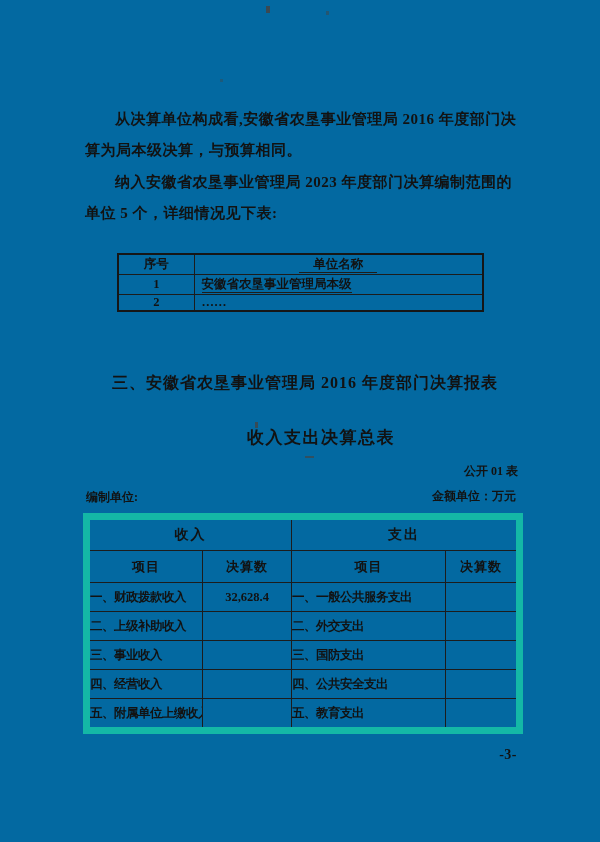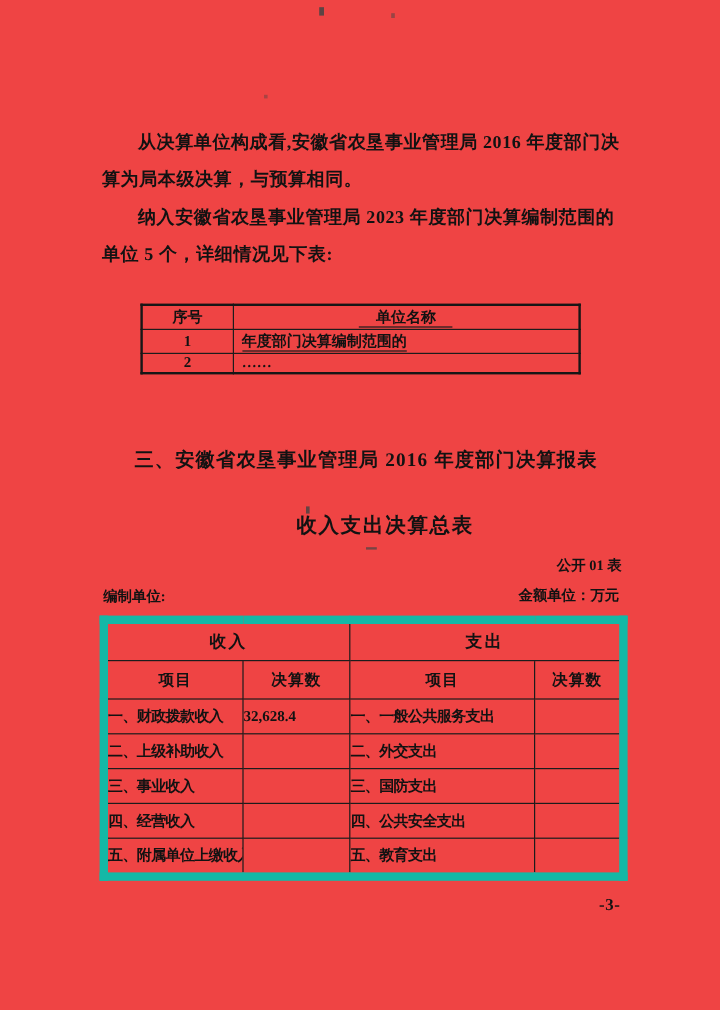--- a/index.html
+++ b/index.html
@@ -1,19 +1,19 @@
 <!DOCTYPE html>
 <html><head>
 <meta charset="utf-8">
 <style>
   html,body{margin:0;padding:0;background:#ffffff;}
   .page{
     position:relative;
     width:600px;height:842px;
-    background:#ef4444;
+    background:#0369a1;
     overflow:hidden;
     font-family:"Liberation Serif","DejaVu Serif",serif;
     color:#121212;
     font-weight:700;
   }
   
   .bodyline{
     position:absolute;left:85px;width:440px;
     font-size:15px;line-height:20px;
     letter-spacing:0.5px;
@@ -76,21 +76,21 @@
   .summary-table td{
     border:1px solid #1c1c1c;
     padding:0;vertical-align:middle;
     font-weight:700;
     overflow:hidden;white-space:nowrap;
   }
   .summary-table .hdr1 td{height:30px;text-align:center;font-size:14px;letter-spacing:2px;}
   .summary-table .hdr2 td{height:31px;text-align:center;font-size:13px;letter-spacing:1px;}
   .summary-table .drow td{height:28px;}
   .cell-item{text-align:left;padding-left:6px;letter-spacing:-0.5px;}
-  .cell-amt{text-align:left;padding-right:5px;}
+  .cell-amt{text-align:center;padding-right:5px;}
 
   .page-number{
     position:absolute;left:0;top:747px;width:517px;
     text-align:right;font-size:14px;letter-spacing:0.5px;
   }
 
   
   .speck{position:absolute;background:#444;}
   .sp1{left:266px;top:6px;width:4px;height:7px;opacity:.85;}
   .sp2{left:326px;top:11px;width:3px;height:4px;opacity:.5;}
@@ -119,21 +119,21 @@
         <col style="width:76px">
         <col style="width:289px">
       </colgroup>
     <tbody>
         <tr class="r-hdr">
       <td class="c-no">序号</td>
       <td class="c-name-hdr"><span class="u-underline">单位名称</span></td>
     </tr>
     <tr class="r-1">
       <td class="c-no">1</td>
-      <td class="c-name"><span class="n-underline">年度部门决算编制范围的</span></td>
+      <td class="c-name"><span class="n-underline">安徽省农垦事业管理局本级</span></td>
     </tr>
     <tr class="r-2">
       <td class="c-no">2</td>
       <td class="c-name">……</td>
     </tr>
   </tbody>
     </table>
 
   <div class="section-heading">三、安徽省农垦事业管理局 2016 年度部门决算报表</div>
 

